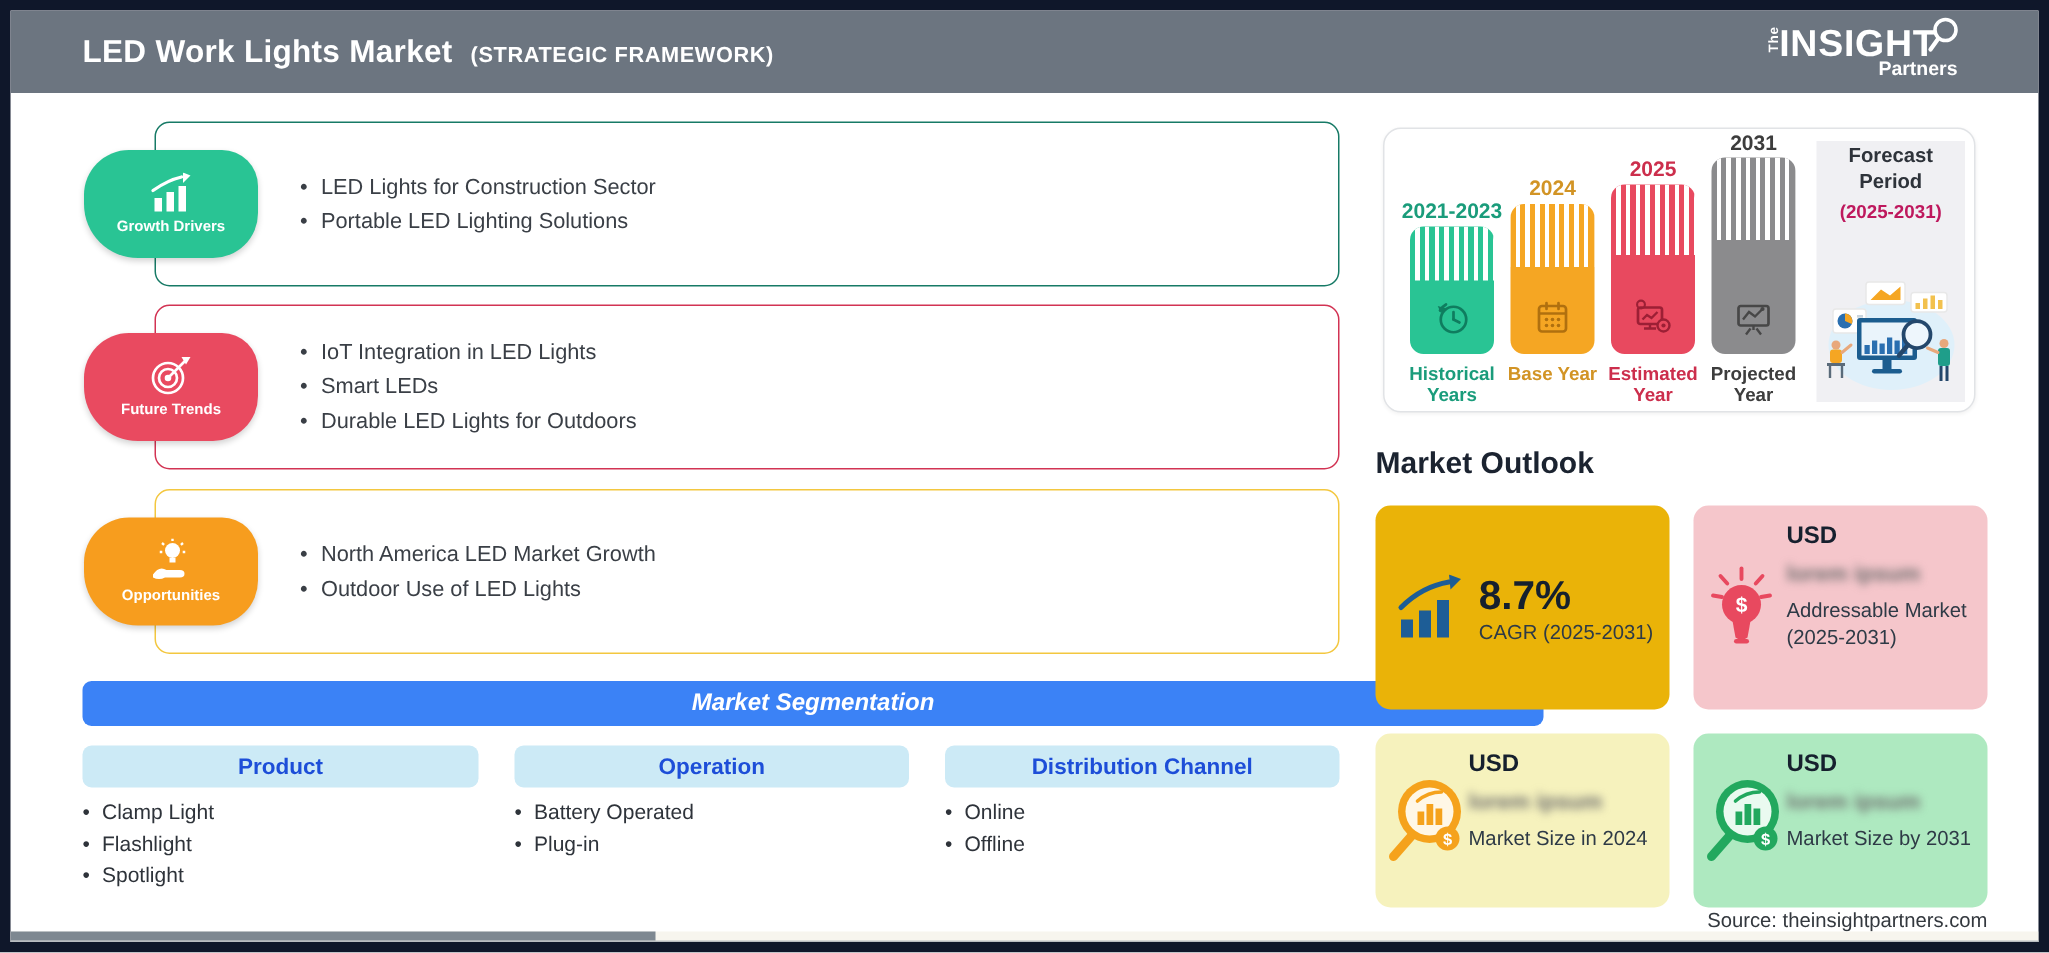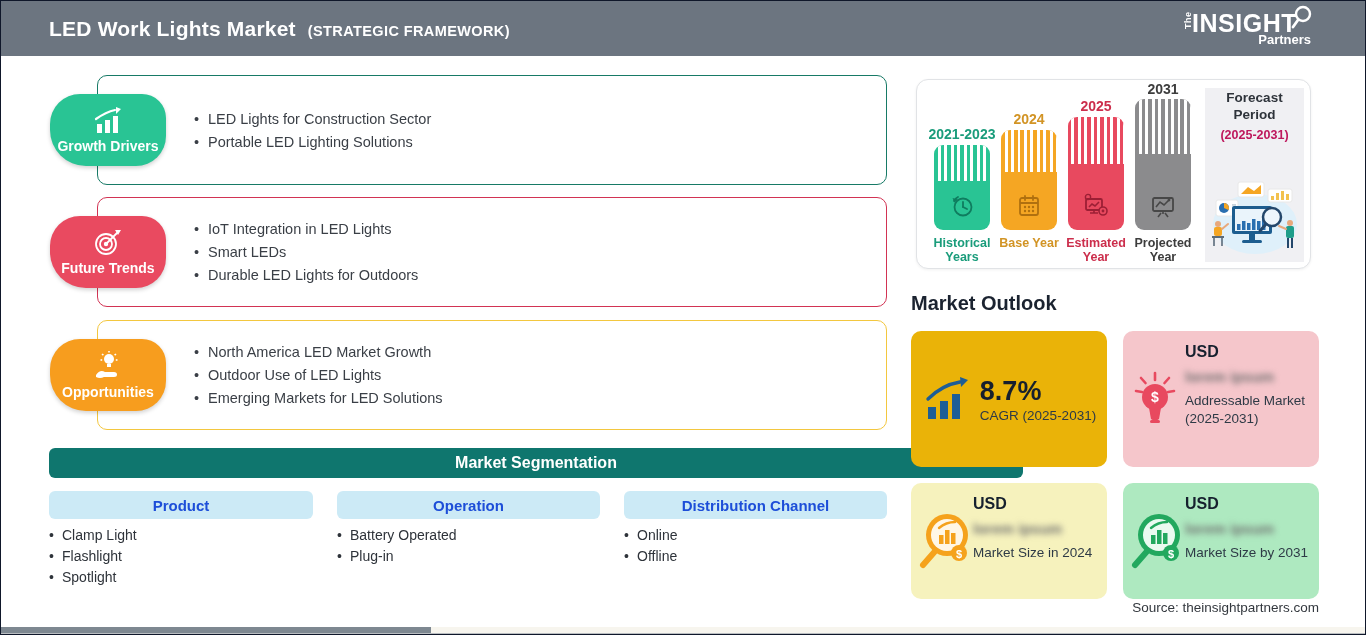--- a/index.html
+++ b/index.html
@@ -1,18 +1,18 @@
 <!DOCTYPE html>
 <html><head>
 <meta charset="utf-8">
 <style>
   html,body{margin:0;padding:0;background:#fff;}
   *{box-sizing:border-box;}
   body{font-family:"Liberation Sans",sans-serif;color:#2b323c;}
-  .page{position:relative;width:1366px;height:635px;background:#fff;border:1px solid #0f172a;overflow:hidden;}
+  .page{position:relative;width:1366px;height:635px;background:#fff;border:7px solid #0f172a;overflow:hidden;}
 
   
   .hdr{position:absolute;top:0;left:0;right:0;height:55px;background:#6c7580;display:flex;align-items:center;justify-content:space-between;padding:0 52px 0 48px;}
   .hdr-title-wrap{display:flex;align-items:baseline;gap:12px;color:#fff;}
   .hdr-title{font-size:21px;font-weight:bold;letter-spacing:.2px;}
   .hdr-sub{font-size:14.5px;font-weight:600;letter-spacing:.4px;}
   .logo{color:#fff;display:flex;flex-direction:column;align-items:flex-end;line-height:1;}
   .logo-row{display:flex;align-items:center;position:relative;}
   .logo-the{font-size:9px;font-weight:bold;letter-spacing:.5px;transform:rotate(-90deg);width:11px;margin-right:-2px;}
   .logo-name{font-size:25px;font-weight:800;letter-spacing:.5px;}
@@ -21,27 +21,27 @@
 
   
   .sec{position:absolute;left:96px;width:790px;height:110px;border-radius:10px;background:#fff;}
   .sec.s0{top:74px;border:1.5px solid #177a66;}
   .sec.s1{top:196px;border:1.5px solid #d23353;}
   .sec.s2{top:319px;border:1.5px solid #f3c73f;}
   .badge{position:absolute;left:-48px;top:50%;transform:translateY(-50%);width:116px;height:72px;border-radius:30px 24px 30px 36px;display:flex;flex-direction:column;align-items:center;justify-content:center;gap:3px;color:#fff;box-shadow:0 2px 4px rgba(0,0,0,.18);}
   .badge.s0{background:#29c494;}
   .badge.s1{background:#e94a60;}
   .badge.s2{background:#f79d1e;}
-  .badge-label{font-size:14px;font-weight:bold;}
+  .badge-label{font-size:10px;font-weight:bold;}
   .sec-list{height:100%;display:flex;flex-direction:column;justify-content:center;gap:7px;margin:0;padding:0 0 0 96px;list-style:none;}
   .sec-list li{font-size:14.5px;color:#3a3f46;padding-left:14px;position:relative;}
   .sec-list li::before{content:"•";position:absolute;left:0;color:#3a3f46;}
 
   
-  .seg-bar{position:absolute;left:48px;top:447px;width:974px;height:30px;background:#0f766e;border-radius:6px;color:#fff;font-size:16px;font-weight:bold;display:flex;align-items:center;justify-content:center;}
+  .seg-bar{position:absolute;left:48px;top:447px;width:974px;height:30px;background:#3b82f6;border-radius:6px;color:#fff;font-size:16px;font-weight:bold;display:flex;align-items:center;justify-content:center;font-style:italic;}
   .seg-head{position:absolute;top:490px;height:28px;background:#cceaf6;border-radius:6px;display:flex;align-items:center;justify-content:center;font-size:15px;font-weight:bold;color:#1d4ed8;}
   .seg-head.c0{left:48px;width:264px;}
   .seg-head.c1{left:336px;width:263px;}
   .seg-head.c2{left:623px;width:263px;}
   .seg-list{position:absolute;top:524px;margin:0;padding:0;list-style:none;}
   .seg-list.c0{left:48px;}
   .seg-list.c1{left:336px;}
   .seg-list.c2{left:623px;}
   .seg-list li{font-size:14px;color:#2e333a;line-height:21px;padding-left:13px;position:relative;}
   .seg-list li::before{content:"•";position:absolute;left:0;}
@@ -162,21 +162,20 @@
         <line x1="24" y1="3" x2="22.6" y2="4.2" stroke="#fff" stroke-width="1.6"></line>
         <line x1="8.5" y1="9" x2="10.2" y2="9" stroke="#fff" stroke-width="1.6"></line>
         <line x1="25.5" y1="9" x2="23.8" y2="9" stroke="#fff" stroke-width="1.6"></line>
         <path d="M4 24 Q8 18 13 21 L22 21 Q25 21 25 23.5 Q25 26 22 26 L12 26 Q8 28 4 26 Z" fill="#fff"></path>
       </svg>
       <span class="badge-label">Opportunities</span>
     </div>
     <ul class="sec-list">
       <li>North America LED Market Growth</li>
       <li>Outdoor Use of LED Lights</li>
-      <li>Emerging Markets for LED Solutions</li>
     </ul>
   </div>
 
   <div class="seg-bar">Market Segmentation</div>
 
   <div class="seg-head c0">Product</div>
   <div class="seg-head c1">Operation</div>
   <div class="seg-head c2">Distribution Channel</div>
 
   <ul class="seg-list c0">

